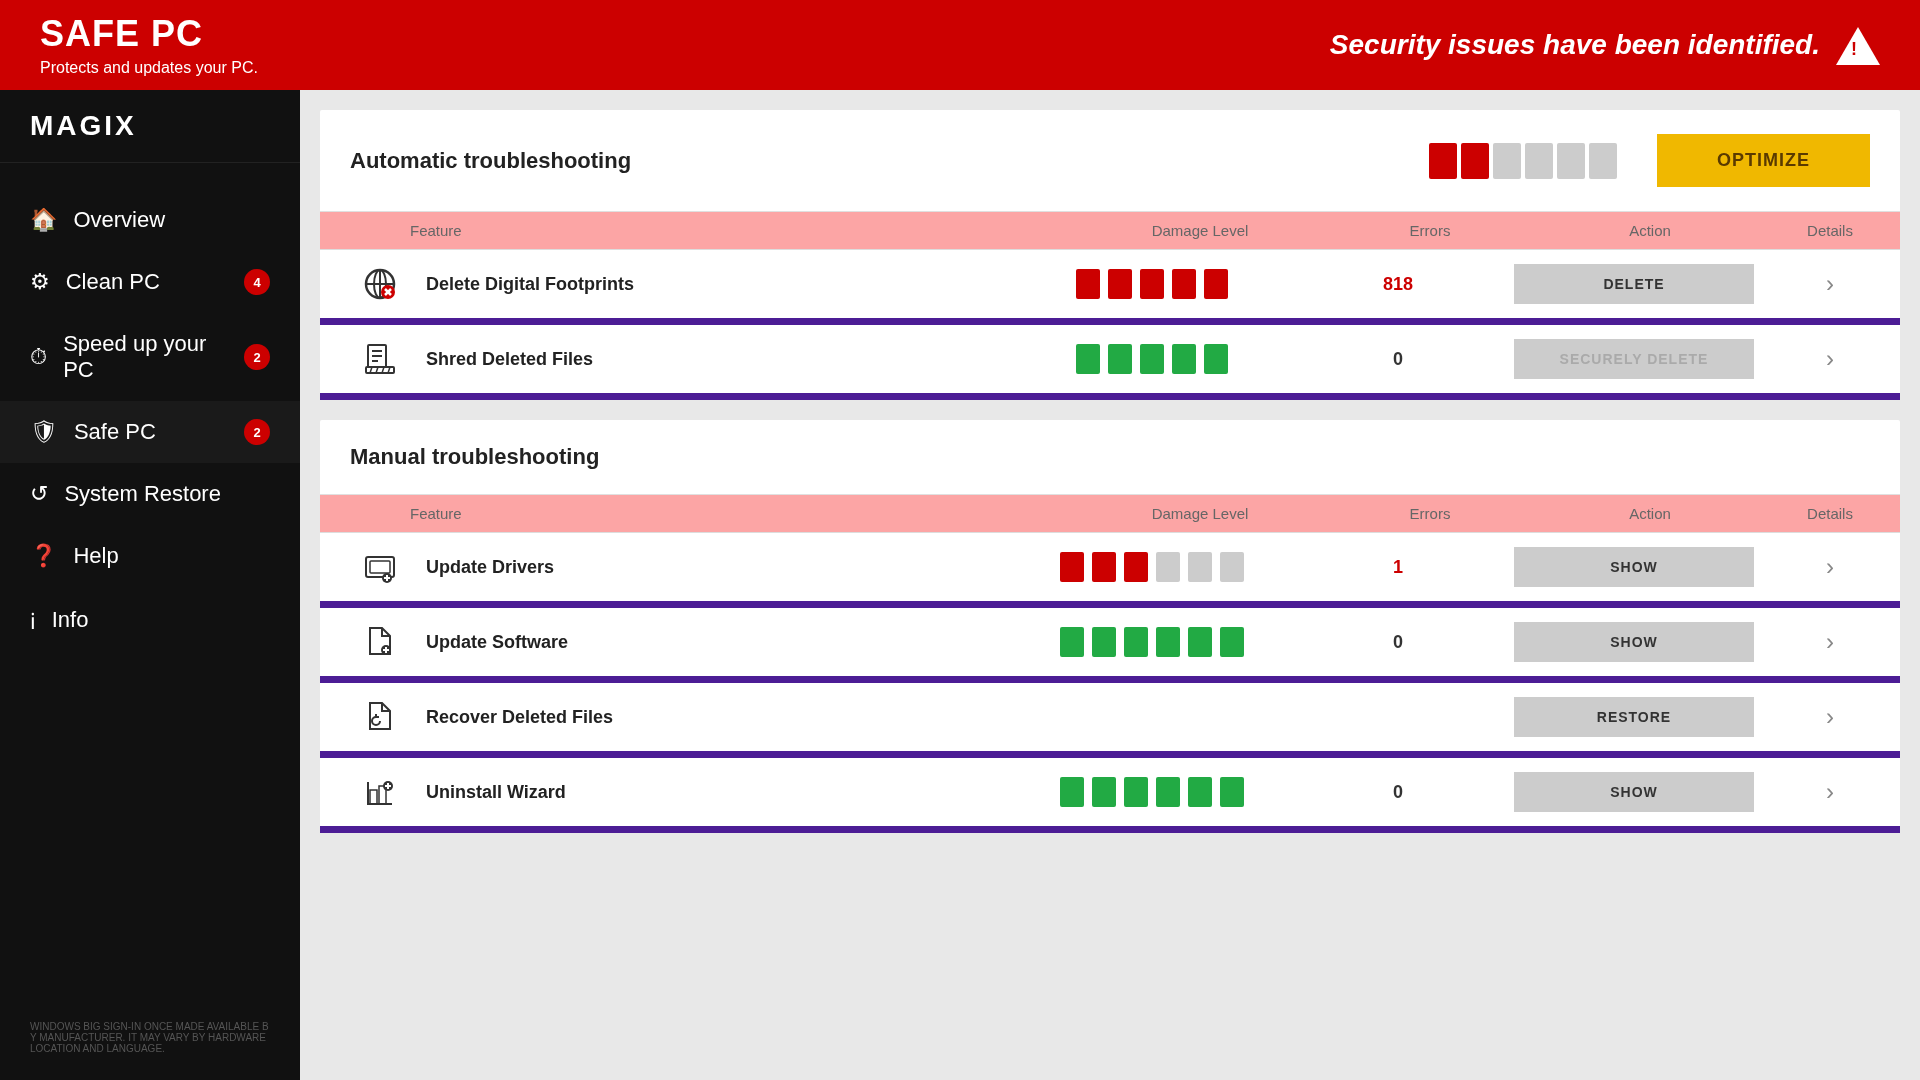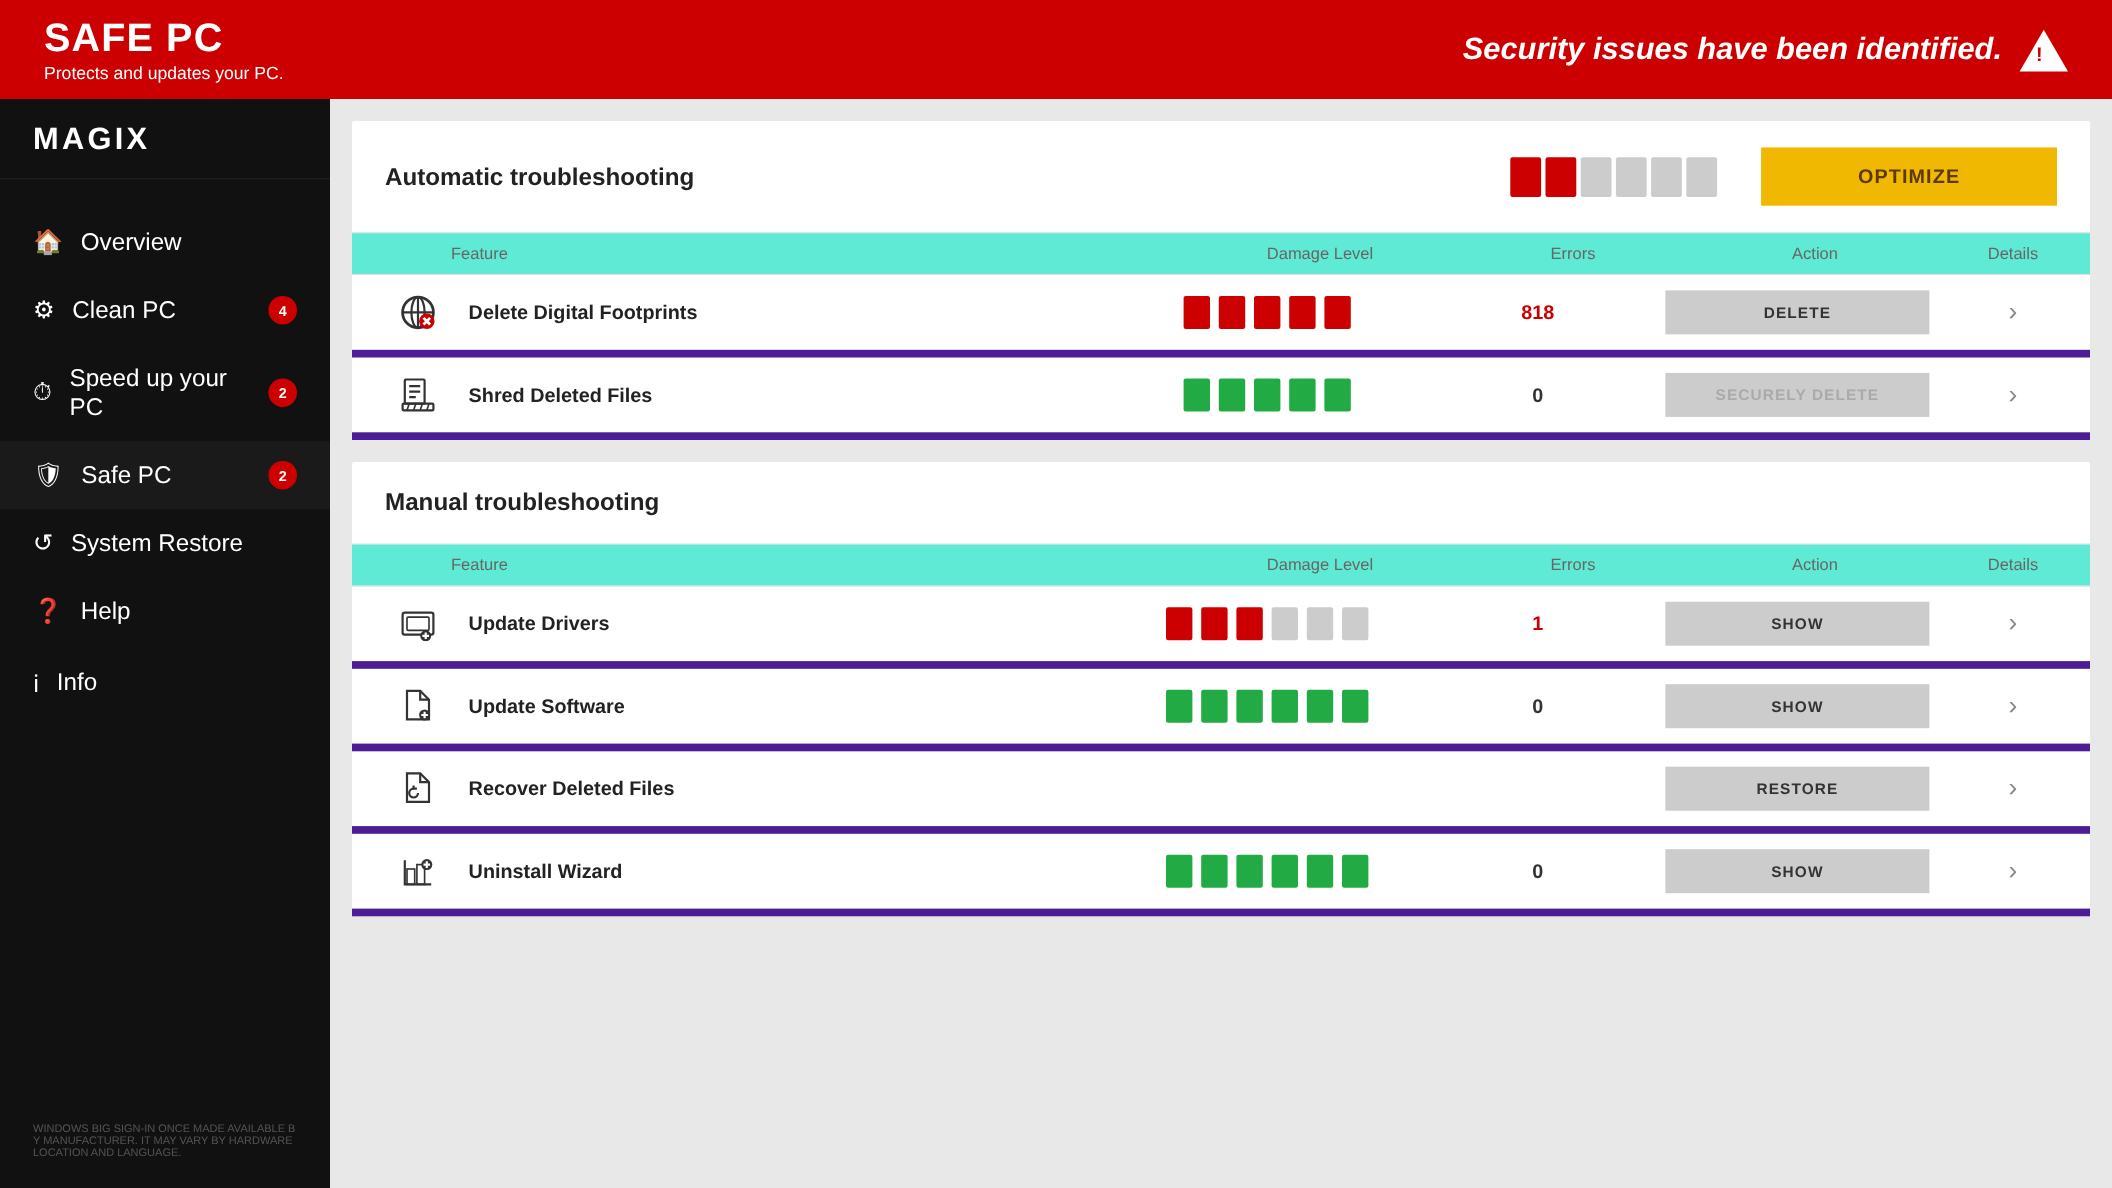--- a/index.html
+++ b/index.html
@@ -124,32 +124,32 @@
     .bar-red { background: #cc0000; }
     .bar-green { background: #22aa44; }
     .bar-gray { background: #ccc; }
 
     
     .optimize-btn {
       background: #f0b800;
       color: #5a3a00;
       font-size: 18px;
       font-weight: bold;
-      padding: 16px 88px;
+      padding: 16px 60px;
       border: none;
       cursor: pointer;
       letter-spacing: 1px;
     }
 
     
     .table-header {
       display: grid;
       grid-template-columns: 60px 1fr 300px 160px 280px 80px;
       padding: 10px 30px;
-      background: #5eead4;
+      background: #fca5a5;
       border-bottom: 1px solid #ddd;
     }
     .col-label { font-size: 15px; color: #666; text-align: center; }
     .col-label.left { text-align: left; }
 
     .table-row {
       display: grid;
       grid-template-columns: 60px 1fr 300px 160px 280px 80px;
       padding: 14px 30px;
       border-bottom: 7px solid #4c1d95;

